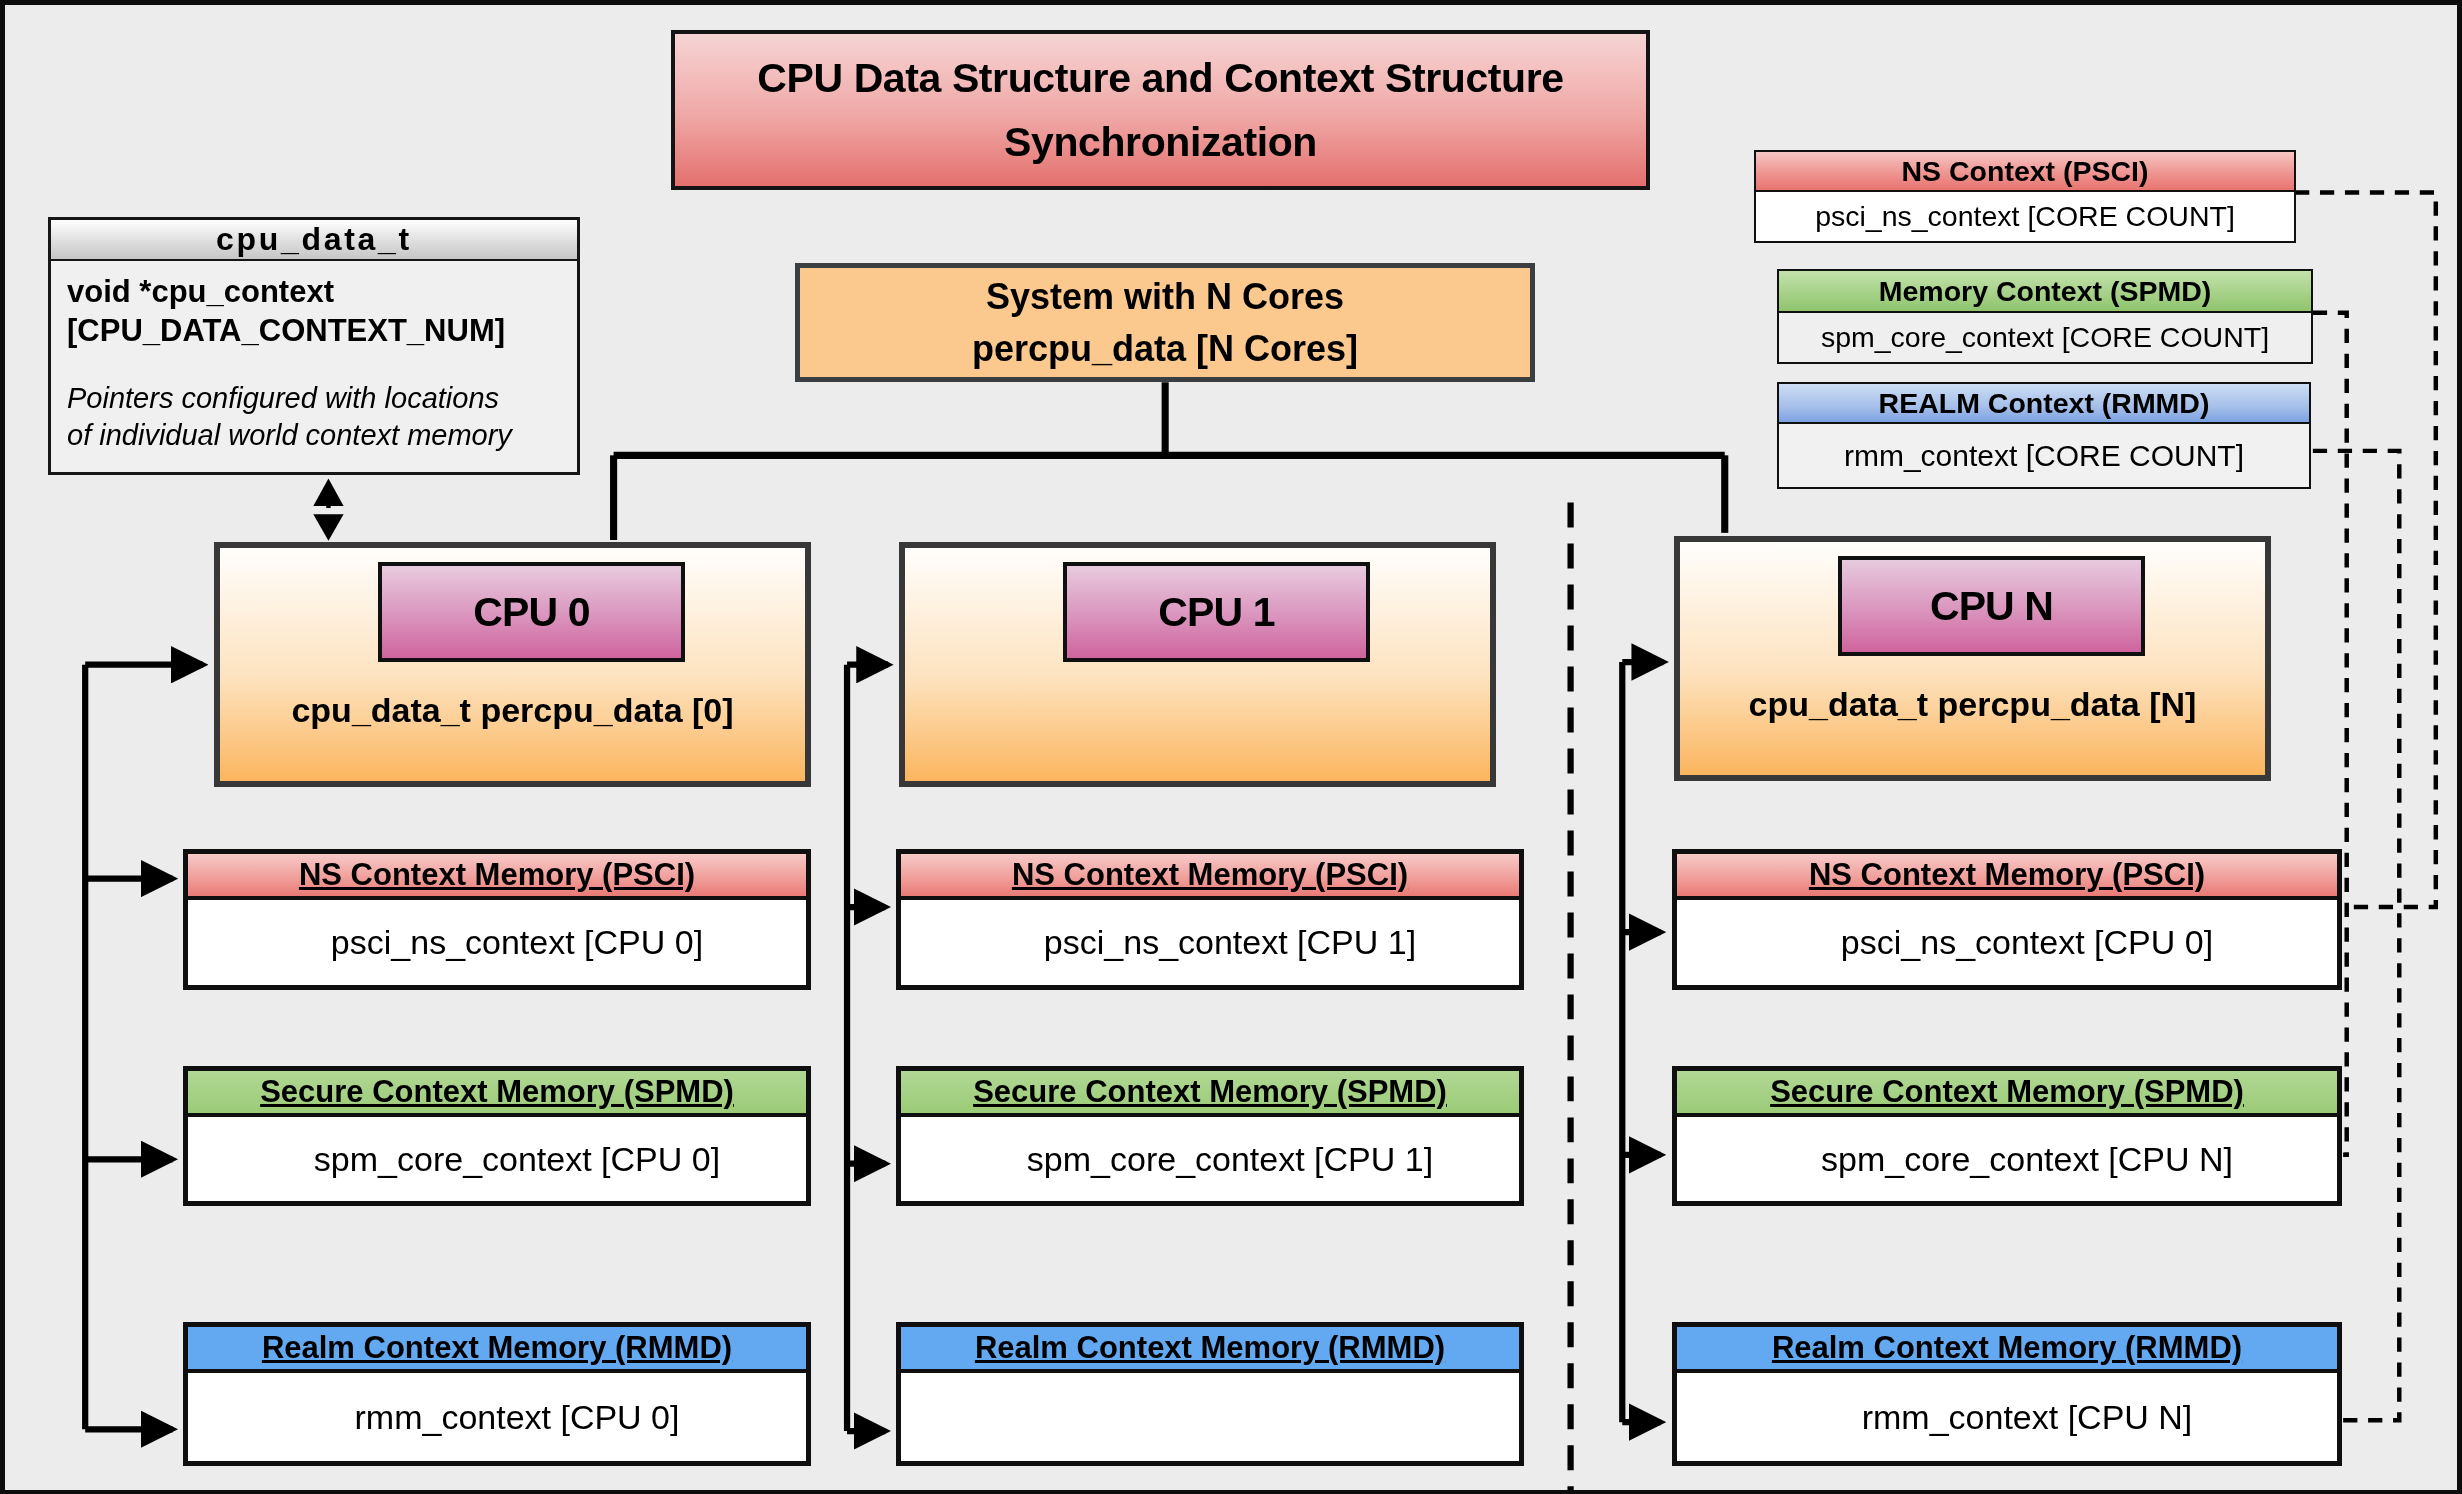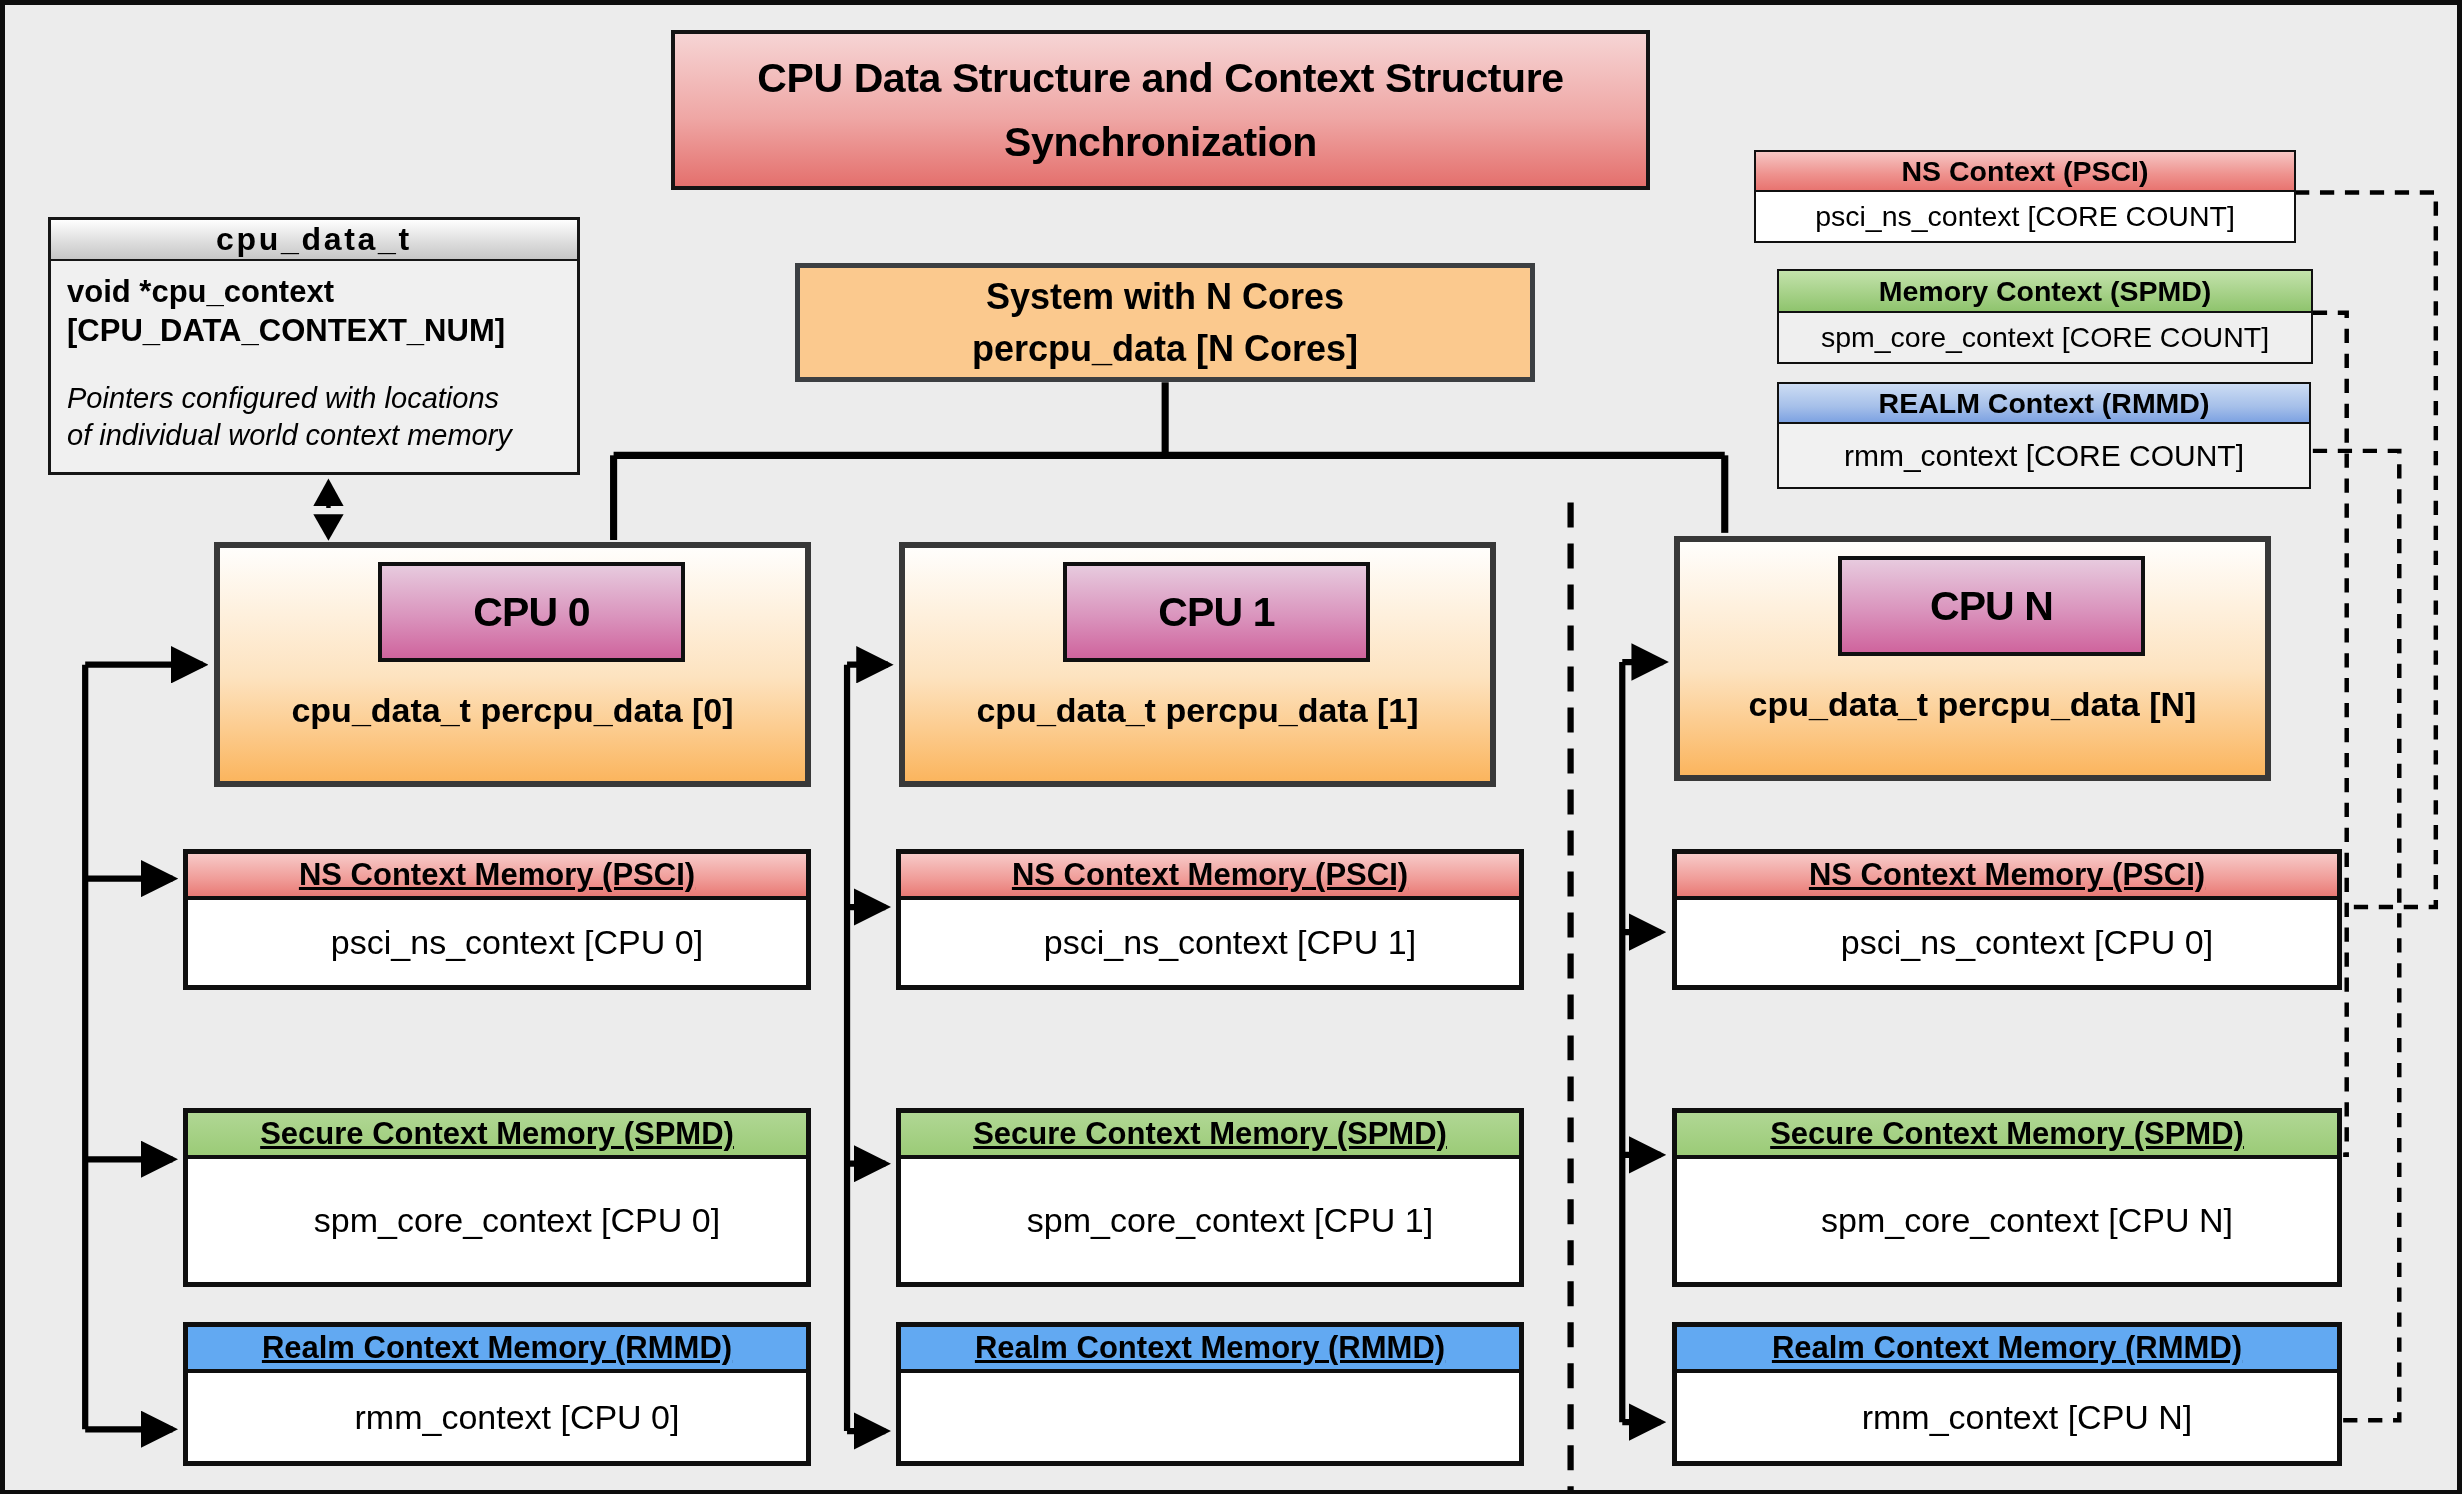--- a/index.html
+++ b/index.html
@@ -69,21 +69,21 @@
 
   
   .ctx{border:5.3px solid #0f0f0f;background:#ffffff;display:flex;flex-direction:column;}
   .ctx-hd{height:46px;border-bottom:4.5px solid #0f0f0f;font-weight:bold;font-size:31px;flex:none;text-decoration:underline;}
   .ctx-bd{flex:1;font-size:34px;padding-left:40px;}
   .hd-ns{background:linear-gradient(180deg,#f7cac8 0%,#f09c98 60%,#e97a75 100%);}
   .hd-sec{background:linear-gradient(180deg,#b0d794 0%,#9bcb77 100%);}
   .hd-realm{background:#62a9f2;}
 
   .ns-y{top:844px;height:141px;}
-  .sec-y{top:1103px;height:179px;}
+  .sec-y{top:1061px;height:140px;}
   .realm-y{top:1317px;height:144px;}
   .col0-x{left:178px;width:628px;}
   .col1-x{left:891px;width:628px;}
   .colN-x{left:1667px;width:670px;}
 </style>
 </head>
 <body>
 
 <div id="canvas">
 
@@ -187,21 +187,20 @@
     <div class="center ctx-hd hd-sec">Secure Context Memory (SPMD)</div>
     <div class="center ctx-bd">spm_core_context [CPU 0]</div>
   </div>
   <div class="abs ctx col0-x realm-y">
     <div class="center ctx-hd hd-realm">Realm Context Memory (RMMD)</div>
     <div class="center ctx-bd">rmm_context [CPU 0]</div>
   </div>
 
   <div class="abs cpu-box" style="left:894px;top:537px;">
     <div class="center cpu-label">CPU 1</div>
-    <div class="cpu-data-text">cpu_data_t percpu_data [1]</div>
   </div>
   <div class="abs ctx col1-x ns-y">
     <div class="center ctx-hd hd-ns">NS Context Memory (PSCI)</div>
     <div class="center ctx-bd">psci_ns_context [CPU 1]</div>
   </div>
   <div class="abs ctx col1-x sec-y">
     <div class="center ctx-hd hd-sec">Secure Context Memory (SPMD)</div>
     <div class="center ctx-bd">spm_core_context [CPU 1]</div>
   </div>
   <div class="abs ctx col1-x realm-y">

